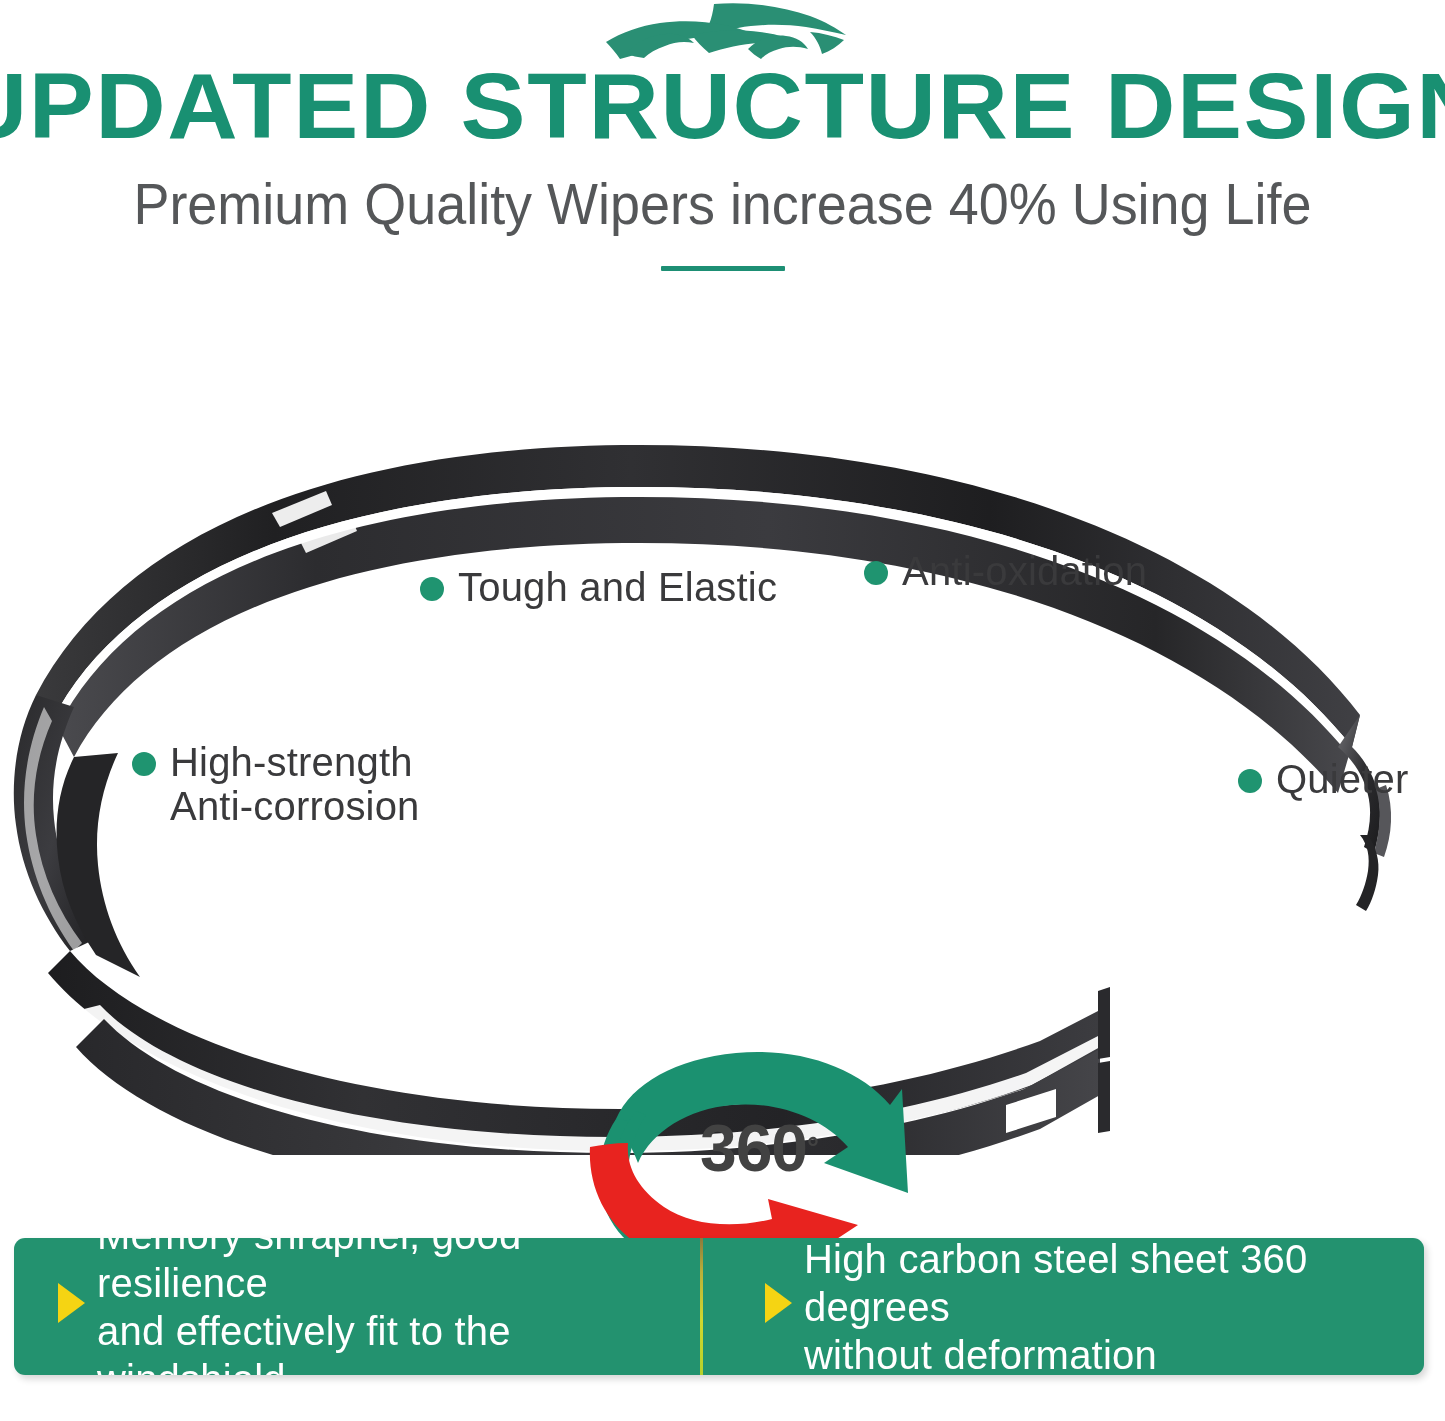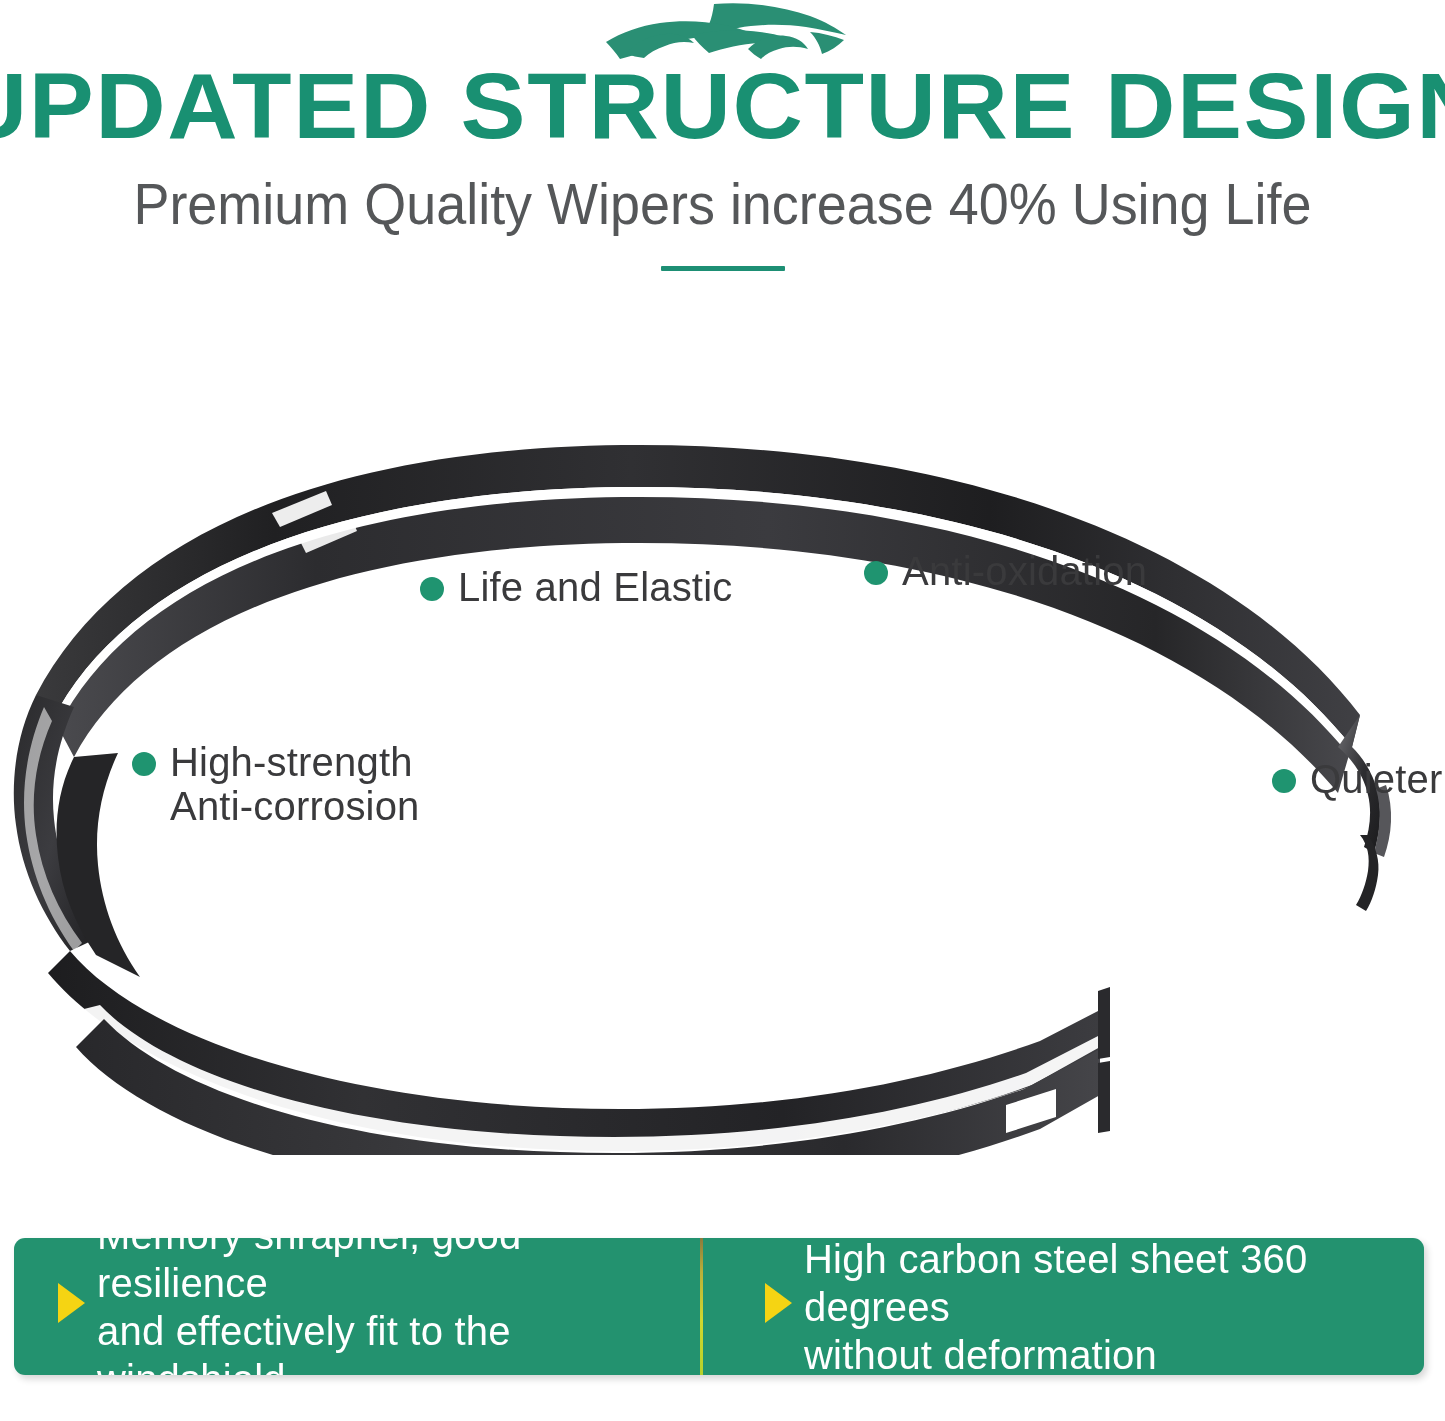--- a/index.html
+++ b/index.html
@@ -241,38 +241,69 @@
     <path d="M 1360 320 L 1352 352 C 1366 366 1374 382 1378 398
              C 1382 418 1380 438 1374 458 L 1364 452
              C 1370 434 1372 416 1368 400 C 1364 382 1354 366 1338 352 Z" fill="url(#gRightTip)"></path>
     <path d="M 1374 458 C 1380 436 1382 414 1376 394 L 1386 390
              C 1394 414 1392 440 1384 462 Z" fill="#56565a"></path>
     <path d="M 1368 440 C 1376 452 1380 466 1378 480
              C 1376 494 1372 506 1366 516 L 1356 510
              C 1362 500 1366 488 1368 476 C 1370 462 1368 450 1360 440 Z" fill="#242426"></path>
   </svg>
 
+  <div id="badge-360">
+    <svg viewBox="0 0 356 216" width="356" height="216" xmlns="http://www.w3.org/2000/svg">
+
+      <path d="M 44 76
+               C 60 40 104 16 164 10
+               C 226 4 286 24 318 62
+               L 330 46 L 336 150 L 252 120 L 276 104
+               C 250 74 204 58 160 62
+               C 116 66 80 88 66 120
+               C 60 104 50 88 44 76 Z" fill="#1b9170"></path>
+
+      <path d="M 44 76 C 24 106 22 146 38 176
+               C 48 194 62 206 78 212
+               C 58 196 46 174 44 150
+               C 42 124 48 98 60 78 Z" fill="#1b9170"></path>
+      <path d="M 64 68 C 40 98 34 140 50 174 C 58 192 72 204 86 212
+               C 72 198 62 180 58 160 C 52 130 58 96 74 72 Z" fill="#1b9170"></path>
+
+      <path d="M 18 104
+               C 16 142 32 178 64 200
+               C 100 226 156 232 208 218
+               L 204 236 L 286 182 L 196 156 L 200 176
+               C 160 186 118 182 92 164
+               C 66 146 54 124 56 100
+               C 42 100 30 102 18 104 Z" fill="#e8231f"></path>
+    </svg>
+    <div class="badge-text">
+      <span>360</span>
+        <sup>°</sup>
+    </div>
+  </div>
 
   <div class="feature" id="feature-0" style="left:420px;top:170px;">
     <span class="dot"></span>
-    <span class="ftext">Life and Elastic</span>
+    <span class="ftext">Tough and Elastic</span>
   </div>
 
   <div class="feature" id="feature-1" style="left:864px;top:154px;">
     <span class="dot"></span>
     <span class="ftext">Anti-oxidation</span>
   </div>
 
   <div class="feature" id="feature-2" style="left:132px;top:345px;">
     <span class="dot"></span>
     <span class="ftext">High-strength
 Anti-corrosion</span>
   </div>
 
-  <div class="feature" id="feature-3" style="left:1272px;top:362px;">
+  <div class="feature" id="feature-3" style="left:1238px;top:362px;">
     <span class="dot"></span>
     <span class="ftext">Quieter</span>
   </div>
 
 </div>
 
 <div id="banner">
   <div class="banner-col left">
     <span class="tri"></span>
     <span class="banner-text">Memory shrapnel, good resilience

